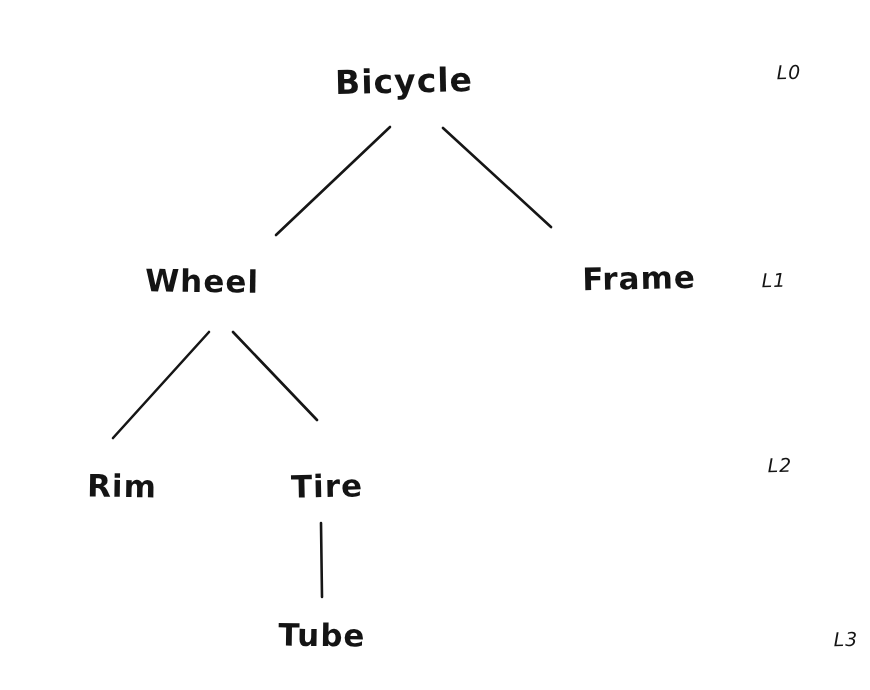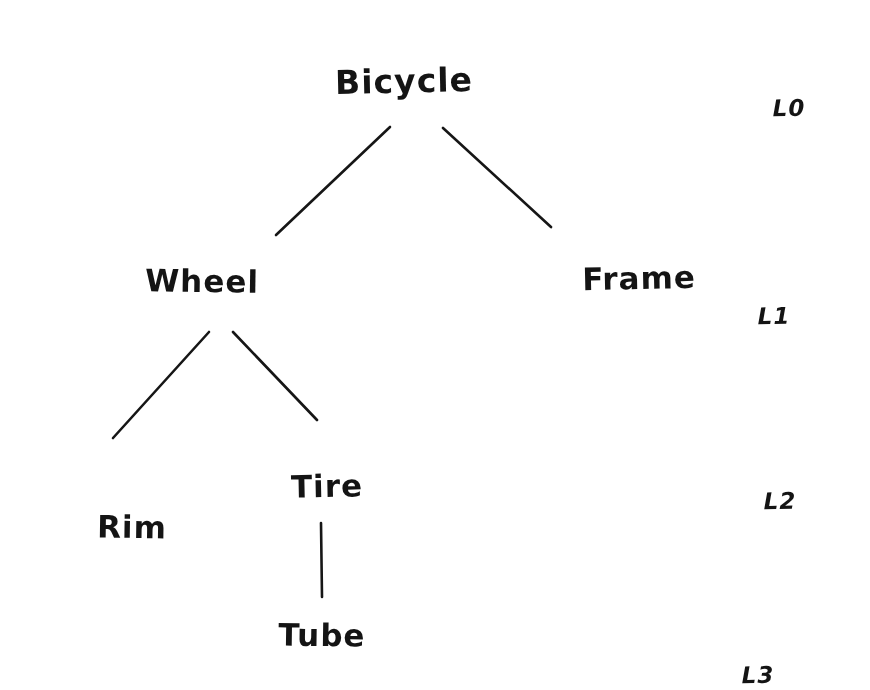--- a/index.html
+++ b/index.html
@@ -37,27 +37,26 @@
     white-space: nowrap;
     user-select: none;
   }
   .node-label.root {
     font-size: 33px;
   }
   .level-label {
     position: absolute;
     transform: translate(-50%, -50%) rotate(-1deg);
     color: #141414;
-    font-size: 23px;
-    font-weight: 700;
+    font-size: 19px;
+    font-weight: 400;
     letter-spacing: 1px;
     font-style: italic;
     white-space: nowrap;
     user-select: none;
-    margin-top: 36px;
   }
   
   .tilt-a { transform: translate(-50%, -50%) rotate(-1.2deg); }
   .tilt-b { transform: translate(-50%, -50%) rotate(0.8deg); }
 </style>
 </head>
 <body>
 
 <div class="canvas">
 
@@ -68,27 +67,27 @@
     <line x1="233" y1="332" x2="317" y2="420"></line>
     <line x1="321" y1="523" x2="322" y2="597"></line>
   </svg>
 
   <div class="node-label root tilt-a" style="left:404px; top:81px;">Bicycle</div>
 
   <div class="node-label tilt-b" style="left:202px; top:281px;">Wheel</div>
 
   <div class="node-label tilt-a" style="left:639px; top:278px;">Frame</div>
 
-  <div class="node-label tilt-b" style="left:132px; top:486px;margin-top:41px;">Rim</div>
+  <div class="node-label tilt-b" style="left:122px; top:486px;">Rim</div>
 
   <div class="node-label tilt-a" style="left:327px; top:486px;">Tire</div>
 
   <div class="node-label tilt-b" style="left:322px; top:635px;">Tube</div>
 
   <div class="level-label" style="left:789px; top:72px;">L0</div>
 
   <div class="level-label" style="left:774px; top:280px;">L1</div>
 
   <div class="level-label" style="left:780px; top:465px;">L2</div>
 
-  <div class="level-label" style="left:758px; top:639px;">L3</div>
+  <div class="level-label" style="left:846px; top:639px;">L3</div>
 
 </div>
 
 </body></html>

